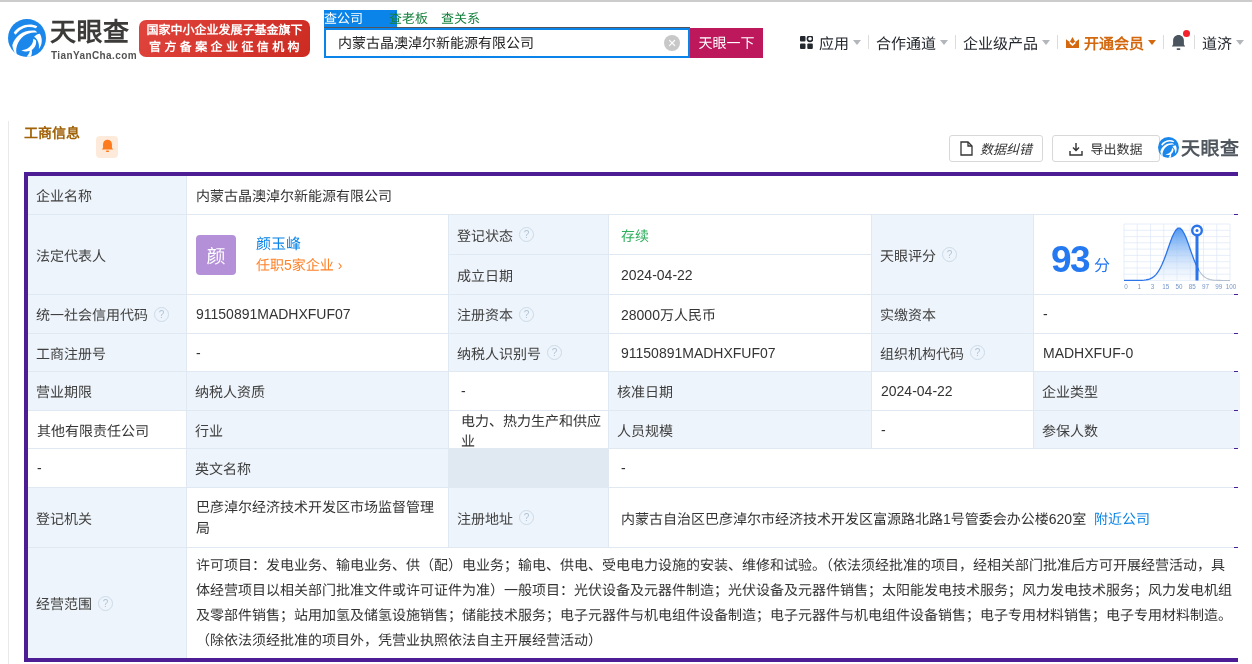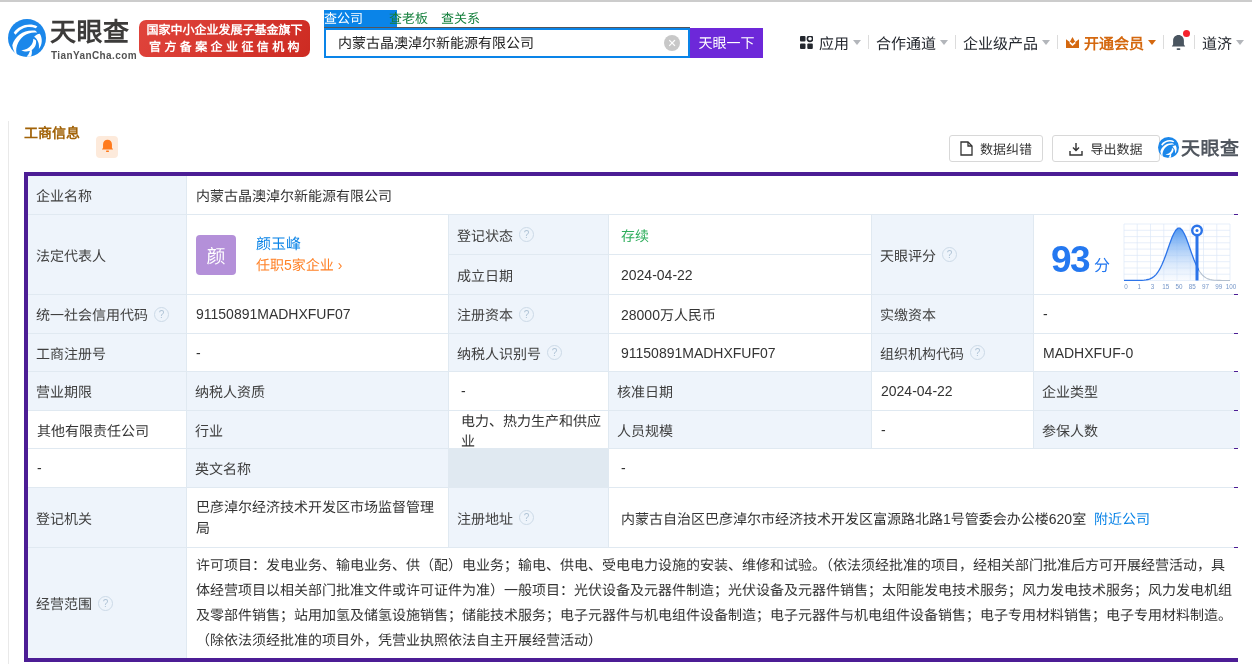--- a/index.html
+++ b/index.html
@@ -16,41 +16,41 @@
 background:linear-gradient(125deg,#e0443c 0%,#cd2b22 100%);color:#fff;text-align:center;
 font-size:12px;font-weight:bold;line-height:17px;padding-top:2px;}
 #badge .l2{letter-spacing:3.4px;margin-left:3px;}
 .stab{position:absolute;top:10px;height:18px;line-height:18px;font-size:13px;color:#15803d;}
 #stab1{left:324px;width:73px;background:#0a84e8;color:#fff;}
 #tabline{position:absolute;left:324px;top:27px;width:366px;height:1px;background:#54565b;}
 #sinput{position:absolute;left:324px;top:28px;width:366px;height:30px;border:2px solid #0a84e8;background:#fff;
 font-size:14px;color:#222;line-height:26px;padding-left:12px;}
 #sclear{position:absolute;left:664px;top:35px;width:16px;height:16px;border-radius:50%;background:#c8c8c8;
 color:#fff;font-size:11px;line-height:16px;text-align:center;}
-#sbtn{position:absolute;left:690px;top:28px;width:73px;height:30px;background:#6d28d9;color:#fff;
+#sbtn{position:absolute;left:690px;top:28px;width:73px;height:30px;background:#be185d;color:#fff;
 font-size:14px;text-align:center;line-height:30px;}
 #nav{position:absolute;right:8px;top:31px;height:22px;display:flex;align-items:center;font-size:15px;color:#23272e;white-space:nowrap;}
 #nav .sep{width:1px;height:14px;background:#dcdcdc;margin:0 7px;}
 #nav .car{width:0;height:0;border-left:4px solid transparent;border-right:4px solid transparent;border-top:5px solid #b3b6bb;margin-left:4px;}
 #nav .vip{color:#d4680f;font-weight:bold;}
 #nav .carO{width:0;height:0;border-left:4px solid transparent;border-right:4px solid transparent;border-top:5px solid #d4680f;margin-left:4px;}
 
 #tabbar{position:absolute;left:0;top:76px;width:1252px;height:45px;background:#f4f4f4;display:flex;padding-left:8px;}
 #tabbar .t{width:177.7px;flex:none;height:45px;display:flex;align-items:center;justify-content:center;font-size:16px;color:#333;}
 #tabbar .t.on{background:#fff;color:#0b84e9;font-weight:bold;}
 #tabbar sup{font-size:12px;margin-left:3px;color:#999;font-weight:normal;position:relative;top:-1px;}
 #tabbar .on sup{color:#0b84e9;}
 
 #lline{position:absolute;left:8px;top:121px;width:1px;height:543px;background:#e9e9e9;}
 
 #secTitle{position:absolute;left:24px;top:122px;font-size:14px;font-weight:bold;color:#a16207;}
 #secBell{position:absolute;left:96px;top:136px;width:22px;height:22px;border-radius:4px;background:#fdeadb;}
 .btn{position:absolute;top:135px;height:27px;border:1px solid #d8d8d8;border-radius:3px;background:#fff;
 display:flex;align-items:center;justify-content:center;font-size:13px;color:#333;}
-#btn1{left:949px;width:94px;}
+#btn1{left:949px;width:94px;font-style:italic;}
 #btn2{left:1052px;width:108px;}
 #wmTxt{position:absolute;left:1181px;top:139px;font-size:19px;line-height:19px;font-weight:bold;color:#51575f;letter-spacing:0.5px;}
 
 #tbl{position:absolute;left:24px;top:172px;width:1214px;display:grid;
 grid-template-columns:158px 261px 159px 262px 161px 206px;
 grid-template-rows:38px 39px 39px 38px 37px 38px 37px 38px 59px 110px;
 gap:1px;background:#e0e9f1;border:4px solid #4c1d95;font-size:14px;}
 #tbl .lb{background:#eef4fb;color:#404040;display:flex;align-items:center;padding-left:8px;}
 #tbl .vl{background:#fff;color:#333;display:flex;align-items:center;padding-left:9px;}
 .q{display:inline-block;width:15px;height:15px;border:1px solid #ccdae7;border-radius:50%;color:#b0c4d6;

